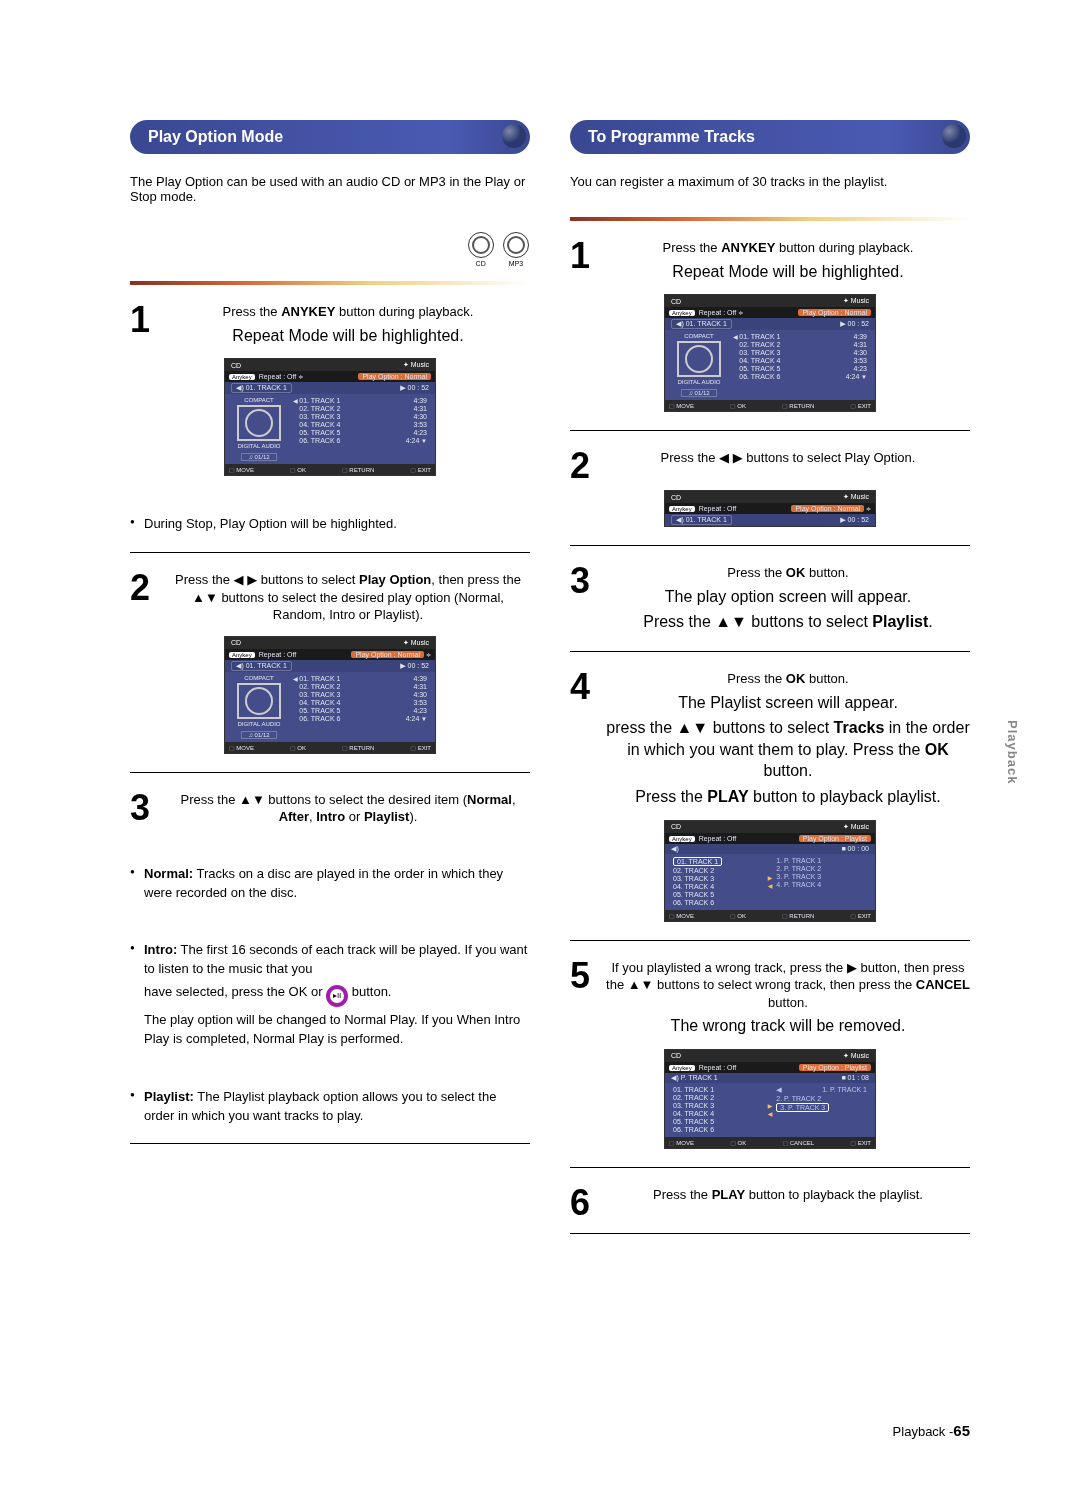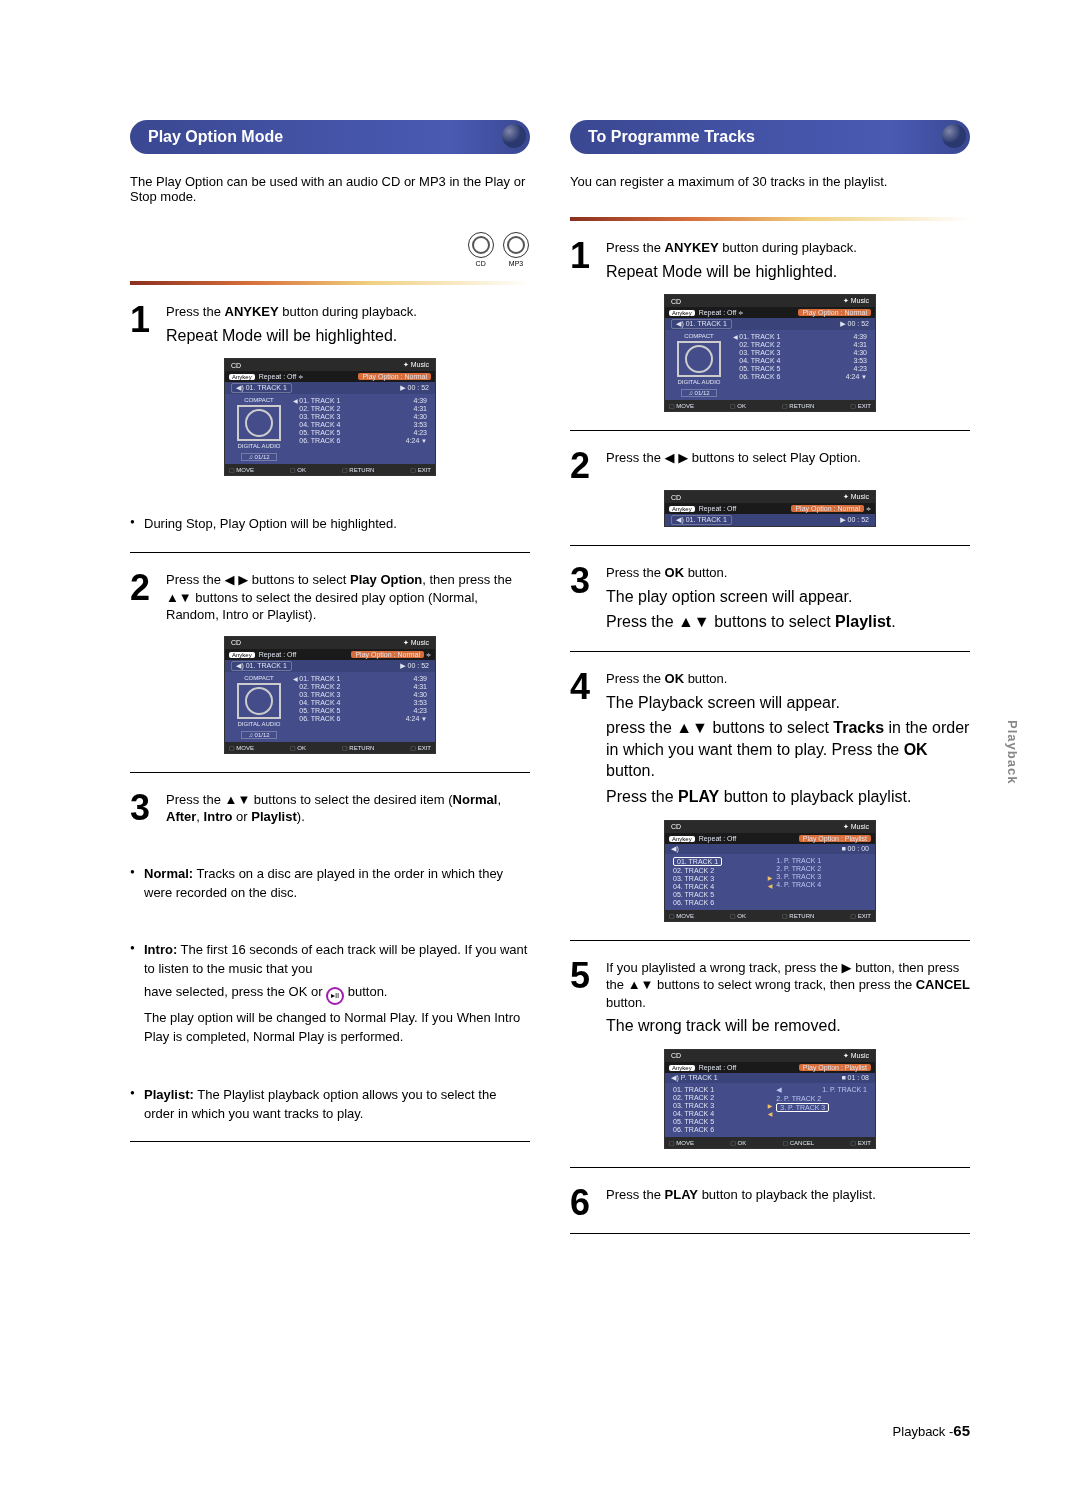--- a/index.html
+++ b/index.html
@@ -64,20 +64,21 @@
     font-size: 36px;
     font-weight: bold;
     line-height: 0.7;
     width: 36px;
     padding-top: 4px;
   }
   .steptext {
     flex: 1;
     font-size: 13px;
     line-height: 1.35;
+    text-align: center;
   }
   .steptext .sub {
     font-size: 16px;
     margin-top: 4px;
   }
   .bullets {
     font-size: 13px;
     line-height: 1.45;
   }
   .bullets .b {
@@ -183,21 +184,21 @@
   .footer {
     position:absolute;
     bottom: 50px;
     right: 110px;
     font-size: 13px;
   }
   .footer b { font-size: 15px; }
   .okcirc {
     display:inline-block;
     width:14px;height:14px;
-    border:2px solid #a21caf;
+    border:4px solid #a21caf;
     border-radius:50%;
     font-size:8px;
     text-align:center;
     line-height:13px;
     vertical-align:-2px;
   }
   b { font-weight:bold; }
 </style>
 </head>
 <body>
@@ -477,21 +478,21 @@
         <div class="sub"><span>Press the ▲▼ buttons to select </span><b>Playlist</b><span>.</span></div>
       </div>
     </div>
 
     <div class="black-sep"></div>
 
     <div class="step">
       <div class="stepnum">4</div>
       <div class="steptext">
         <span>Press the </span><b>OK</b><span> button.</span>
-        <div class="sub">The Playback screen will appear.</div>
+        <div class="sub">The Playlist screen will appear.</div>
         <div class="sub"><span>press the ▲▼ buttons to select </span><b>Tracks</b><span> in the order in which you want them to play. Press the </span><b>OK</b><span> button.</span></div>
         <div class="sub"><span>Press the </span><b>PLAY</b><span> button to playback playlist.</span></div>
       </div>
     </div>
 
     <div class="sshot">
       <div class="ss-row ss-head">
           <span>CD</span>
           <span class="mus">Music</span>
         </div>

